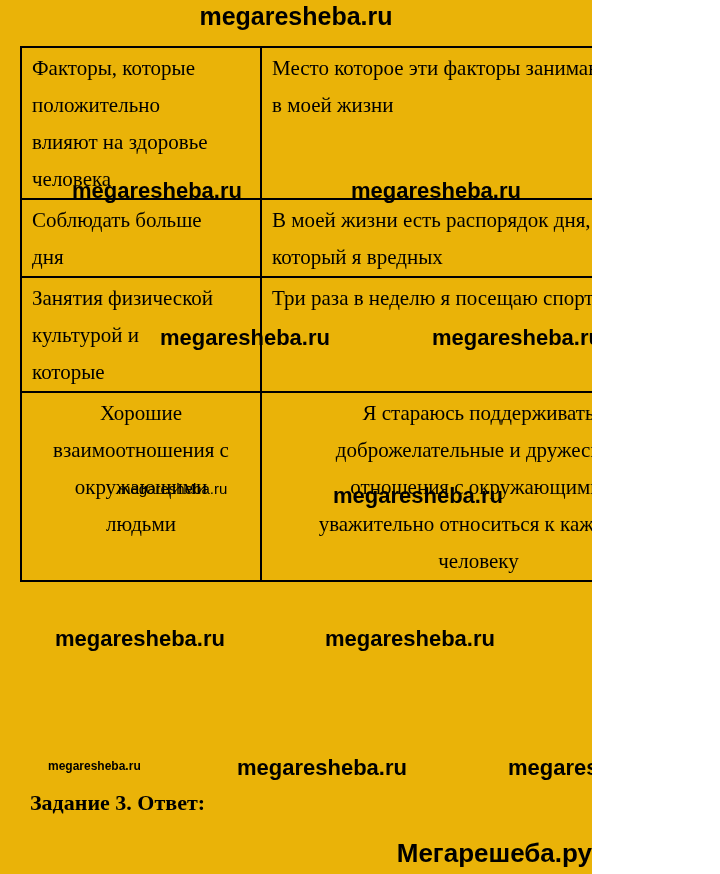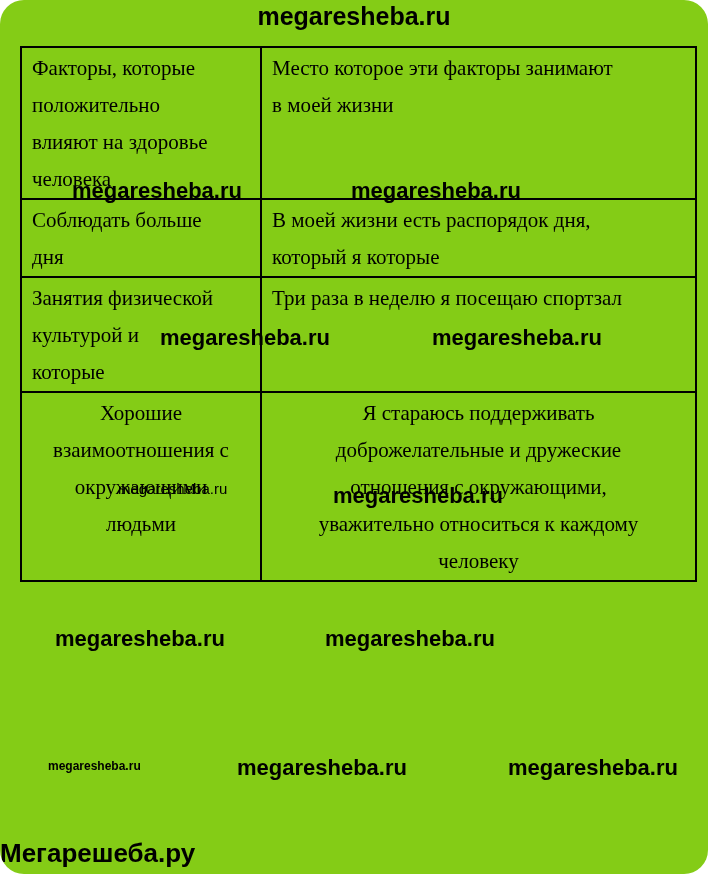--- a/index.html
+++ b/index.html
@@ -2,21 +2,21 @@
 <html><head>
 <meta charset="utf-8">
 <style>
   * { margin: 0; padding: 0; box-sizing: border-box; }
   html, body { background: #fff; }
   body {
     width: 720px; height: 874px;
     font-family: "Liberation Serif", serif;
     color: #000;
   }
-  .page { position: relative; width: 708px; height: 874px; background: #84cc16; overflow: hidden; border-radius: 24px; }
+  .page { position: relative; width: 592px; height: 874px; background: #eab308; overflow: hidden; }
 
   .site-title {
     position: absolute; top: 2px; left: 0; right: 0;
     text-align: center;
     font-family: "Liberation Sans", sans-serif;
     font-weight: bold; font-size: 25px; color: #000;
   }
 
   table.health-table {
     position: absolute; left: 20px; top: 46px;
@@ -56,21 +56,21 @@
   .wm-md { font-size: 15px; font-weight: normal; }
   .wm-sm { font-size: 12px; }
 
   .task-label {
     position: absolute; left: 30px; top: 790px;
     font-family: "Liberation Serif", serif;
     font-weight: bold; font-size: 22px; color: #000;
   }
   .brand {
     position: absolute; top: 838px; left: 0; right: 0;
-    text-align: left;
+    text-align: right;
     font-family: "Liberation Sans", sans-serif;
     font-weight: bold; font-size: 26px; color: #000;
   }
 </style>
 </head>
 <body>
 
 <div class="page">
 
   <div class="site-title">megaresheba.ru</div>
@@ -82,21 +82,21 @@
 положительно
 влияют на здоровье
 человека</td>
       <td class="col-right">Место которое эти факторы занимают
 в моей жизни</td>
     </tr>
     <tr class="r1">
       <td class="col-left">Соблюдать больше
 дня</td>
       <td class="col-right">В моей жизни есть распорядок дня,
-который я которые</td>
+который я вредных</td>
     </tr>
     <tr class="r4">
       <td class="col-left">Занятия физической
 культурой и
 которые</td>
       <td class="col-right">Три раза в неделю я посещаю спортзал</td>
     </tr>
     <tr class="r5">
       <td class="col-left">Хорошие
 взаимоотношения с
@@ -116,15 +116,16 @@
   <div class="wm wm-lg" style="left:160px; top:327px;">megaresheba.ru</div>
   <div class="wm wm-lg" style="left:432px; top:327px;">megaresheba.ru</div>
   <div class="wm wm-md" style="left:118px; top:481px;">megaresheba.ru</div>
   <div class="wm wm-lg" style="left:333px; top:485px;">megaresheba.ru</div>
   <div class="wm wm-lg" style="left:55px;  top:628px;">megaresheba.ru</div>
   <div class="wm wm-lg" style="left:325px; top:628px;">megaresheba.ru</div>
   <div class="wm wm-sm" style="left:48px;  top:760px;">megaresheba.ru</div>
   <div class="wm wm-lg" style="left:237px; top:757px;">megaresheba.ru</div>
   <div class="wm wm-lg" style="left:508px; top:757px;">megaresheba.ru</div>
 
+  <div class="task-label">Задание 3. Ответ:</div>
   <div class="brand">Мегарешеба.ру</div>
 
 </div>
 
 </body></html>

